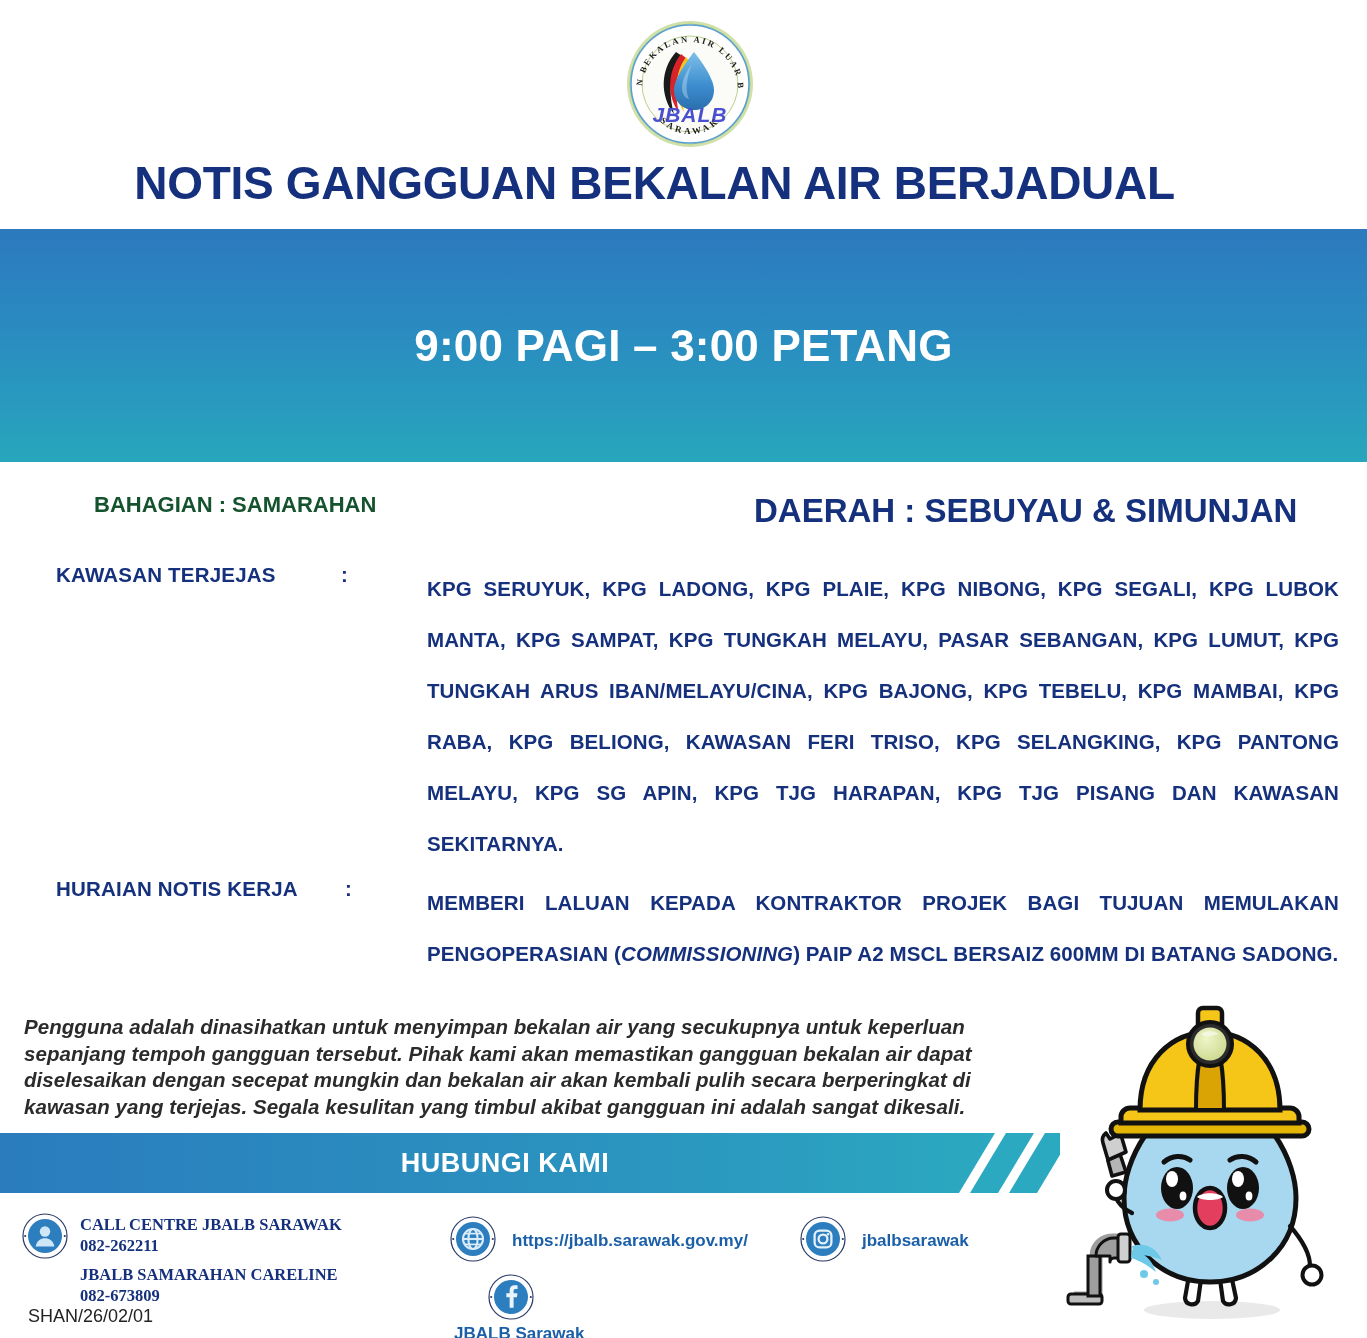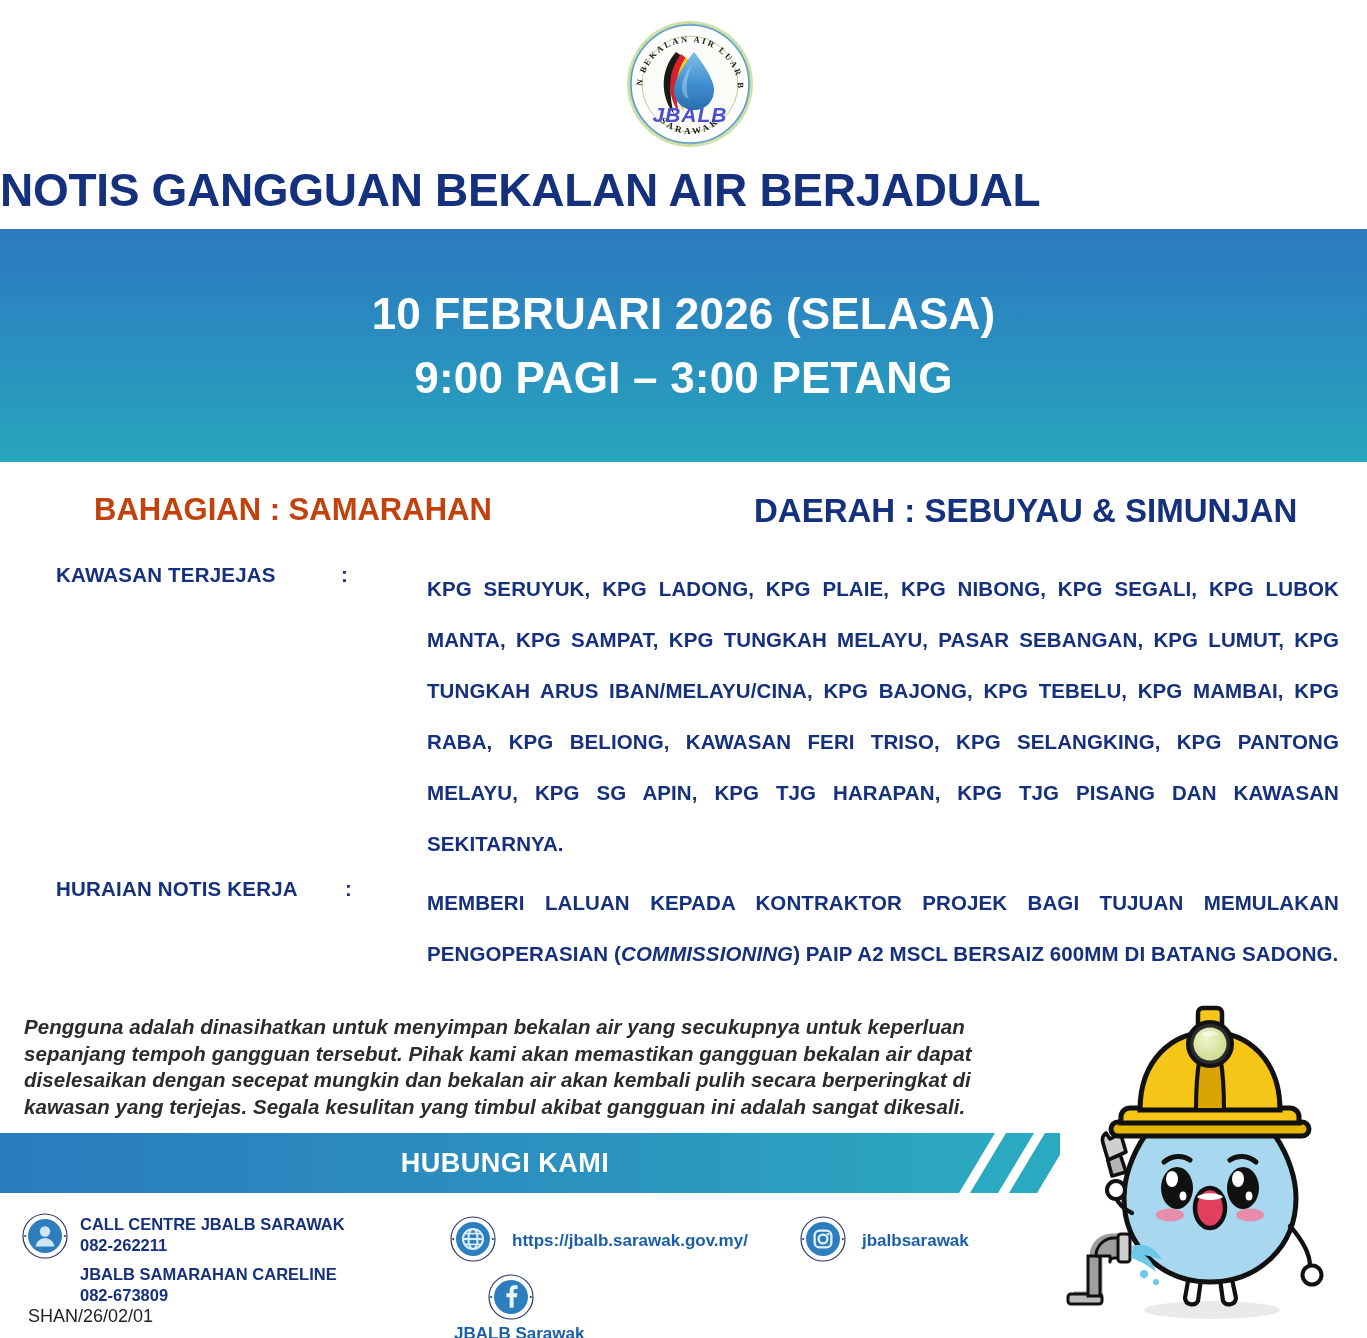--- a/index.html
+++ b/index.html
@@ -27,22 +27,23 @@
     left: 624px;
     top: 18px;
     width: 132px;
     height: 132px;
   }
   .logo-svg { width: 132px; height: 132px; display: block; }
 
   
   .poster-title {
     position: absolute;
-    left: 0; top: 163px;
+    left: 0; top: 156px;
     width: 1309px;
+    text-align: center;
     font-size: 46px;
     font-weight: 700;
     letter-spacing: -0.3px;
     color: #15307C;
     font-family: "Liberation Sans", sans-serif;
   }
 
   
   .date-banner {
     position: absolute;
@@ -68,23 +69,23 @@
   
   .region-row {
     position: absolute;
     left: 0; top: 492px;
     width: 1367px;
     height: 40px;
   }
   .region-left {
     position: absolute;
     left: 94px; top: 0;
-    font-size: 31px;
-    font-weight: 700;
-    color: #c2410c;
+    font-size: 22px;
+    font-weight: 700;
+    color: #14532d;
     white-space: nowrap;
   }
   .region-right {
     position: absolute;
     left: 754px; top: 0;
     font-size: 33px;
     font-weight: 700;
     color: #15307C;
     white-space: nowrap;
   }
@@ -169,21 +170,21 @@
     letter-spacing: 0.5px;
     pointer-events: none;
   }
 
   
   .contact-col-1 {
     position: absolute;
     left: 22px; top: 1213px;
     width: 420px;
   }
-  .contact-row { display: flex; align-items: flex-start; }
+  .contact-row { display: flex; align-items: flex-start; font-family: Liberation Serif, serif; }
   .contact-icon { flex: 0 0 auto; margin-right: 12px; }
   .contact-text-group { padding-top: 1px; }
   .contact-line {
     font-size: 16.5px;
     font-weight: 700;
     color: #15307C;
     line-height: 21px;
     white-space: nowrap;
   }
   .contact-gap { height: 8px; }
@@ -264,21 +265,20 @@
       </text>
       <text font-family="Liberation Serif, serif" font-size="9" font-weight="700" fill="#1a1a1a" letter-spacing="3.2">
         <textPath href="#arcBot" startOffset="50%" text-anchor="middle">SARAWAK</textPath>
       </text>
     </svg>
   </div>
 
   <div class="poster-title">NOTIS GANGGUAN BEKALAN AIR BERJADUAL</div>
 
   <div class="date-banner">
-    <div class="date-line">10 FEBRUARI 2026 (SELASA)</div>
     <div class="date-line">9:00 PAGI – 3:00 PETANG</div>
   </div>
 
   <div class="region-row">
     <div class="region-left">BAHAGIAN : SAMARAHAN</div>
     <div class="region-right">DAERAH : SEBUYAU &amp; SIMUNJAN</div>
   </div>
 
   <div class="detail-block" id="kawasan-block">
     <div class="detail-label">KAWASAN TERJEJAS</div>

